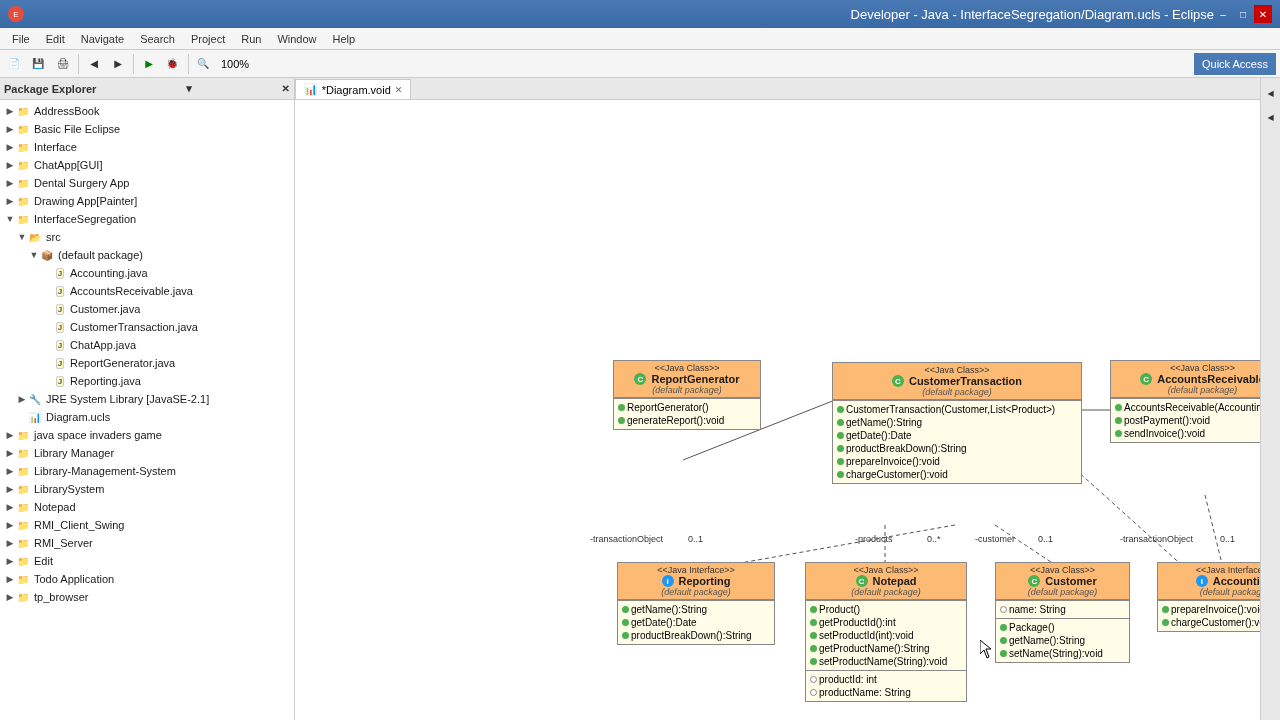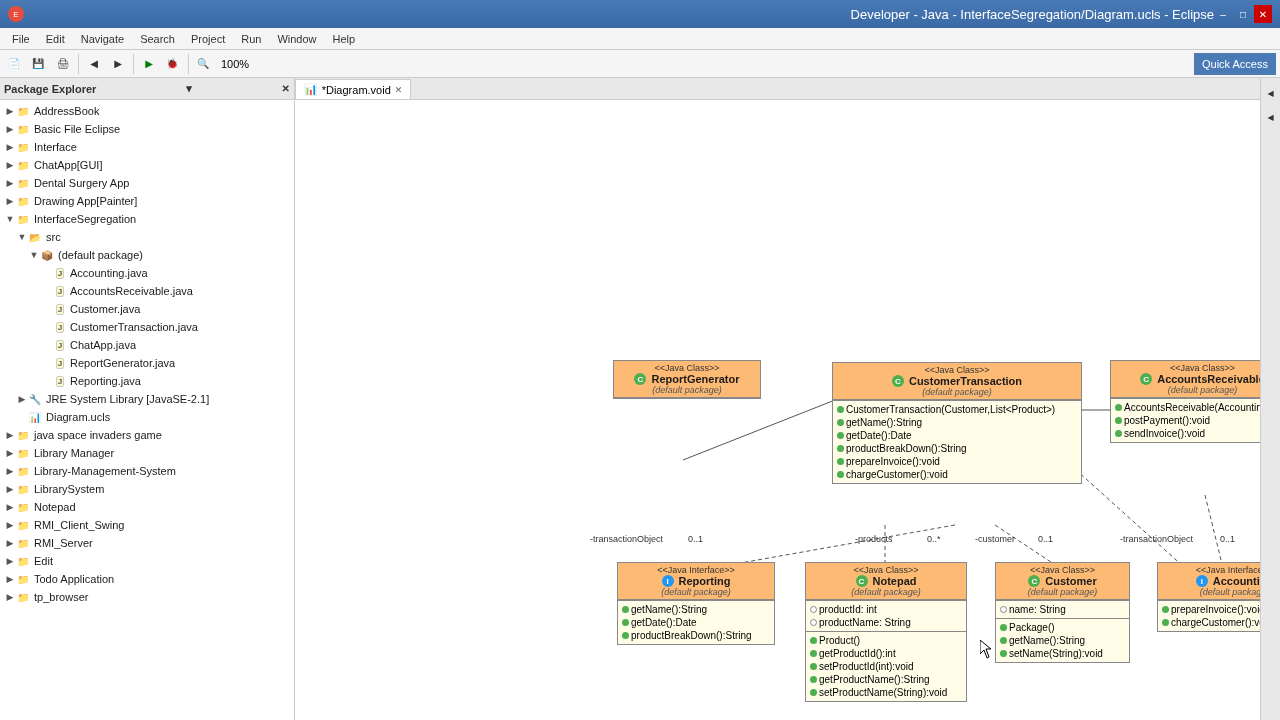--- a/index.html
+++ b/index.html
@@ -466,20 +466,30 @@
 
       <div class="uml-box" style="left:318px; top:260px; width:148px;">
         <div class="uml-header">
           <div class="uml-stereotype">&lt;&lt;Java Class&gt;&gt;</div>
           <div style="display:flex;align-items:center;justify-content:center;gap:3px;">
             <span class="icon-circle icon-circle-green">C</span>
             <div class="uml-classname">ReportGenerator</div>
           </div>
           <div class="uml-package">(default package)</div>
         </div>
+        <div class="uml-section">
+          <div class="uml-method">
+            <span class="dot-green"></span>
+            <span>ReportGenerator()</span>
+          </div>
+          <div class="uml-method">
+            <span class="dot-green"></span>
+            <span>generateReport():void</span>
+          </div>
+        </div>
       </div>
 
       <div class="uml-box" style="left:537px; top:262px; width:250px;">
         <div class="uml-header">
           <div class="uml-stereotype">&lt;&lt;Java Class&gt;&gt;</div>
           <div style="display:flex;align-items:center;justify-content:center;gap:3px;">
             <span class="icon-circle icon-circle-green">C</span>
             <div class="uml-classname">CustomerTransaction</div>
           </div>
           <div class="uml-package">(default package)</div>
@@ -566,48 +576,48 @@
         <div class="uml-header">
           <div class="uml-stereotype">&lt;&lt;Java Class&gt;&gt;</div>
           <div style="display:flex;align-items:center;justify-content:center;gap:3px;">
             <span class="icon-circle icon-circle-green">C</span>
             <div class="uml-classname">Notepad</div>
           </div>
           <div class="uml-package">(default package)</div>
         </div>
         <div class="uml-section">
           <div class="uml-method">
+            <span class="dot-green"></span>
+            <span>Product()</span>
+          </div>
+          <div class="uml-method">
+            <span class="dot-green"></span>
+            <span>getProductId():int</span>
+          </div>
+          <div class="uml-method">
+            <span class="dot-green"></span>
+            <span>setProductId(int):void</span>
+          </div>
+          <div class="uml-method">
+            <span class="dot-green"></span>
+            <span>getProductName():String</span>
+          </div>
+          <div class="uml-method">
+            <span class="dot-green"></span>
+            <span>setProductName(String):void</span>
+          </div>
+        </div>
+        <div class="uml-section">
+          <div class="uml-method">
             <span class="dot-white"></span>
             <span>productId: int</span>
           </div>
           <div class="uml-method">
             <span class="dot-white"></span>
             <span>productName: String</span>
-          </div>
-        </div>
-        <div class="uml-section">
-          <div class="uml-method">
-            <span class="dot-green"></span>
-            <span>Product()</span>
-          </div>
-          <div class="uml-method">
-            <span class="dot-green"></span>
-            <span>getProductId():int</span>
-          </div>
-          <div class="uml-method">
-            <span class="dot-green"></span>
-            <span>setProductId(int):void</span>
-          </div>
-          <div class="uml-method">
-            <span class="dot-green"></span>
-            <span>getProductName():String</span>
-          </div>
-          <div class="uml-method">
-            <span class="dot-green"></span>
-            <span>setProductName(String):void</span>
           </div>
         </div>
       </div>
 
       <div class="uml-box" style="left:700px; top:462px; width:135px;">
         <div class="uml-header">
           <div class="uml-stereotype">&lt;&lt;Java Class&gt;&gt;</div>
           <div style="display:flex;align-items:center;justify-content:center;gap:3px;">
             <span class="icon-circle icon-circle-green">C</span>
             <div class="uml-classname">Customer</div>

